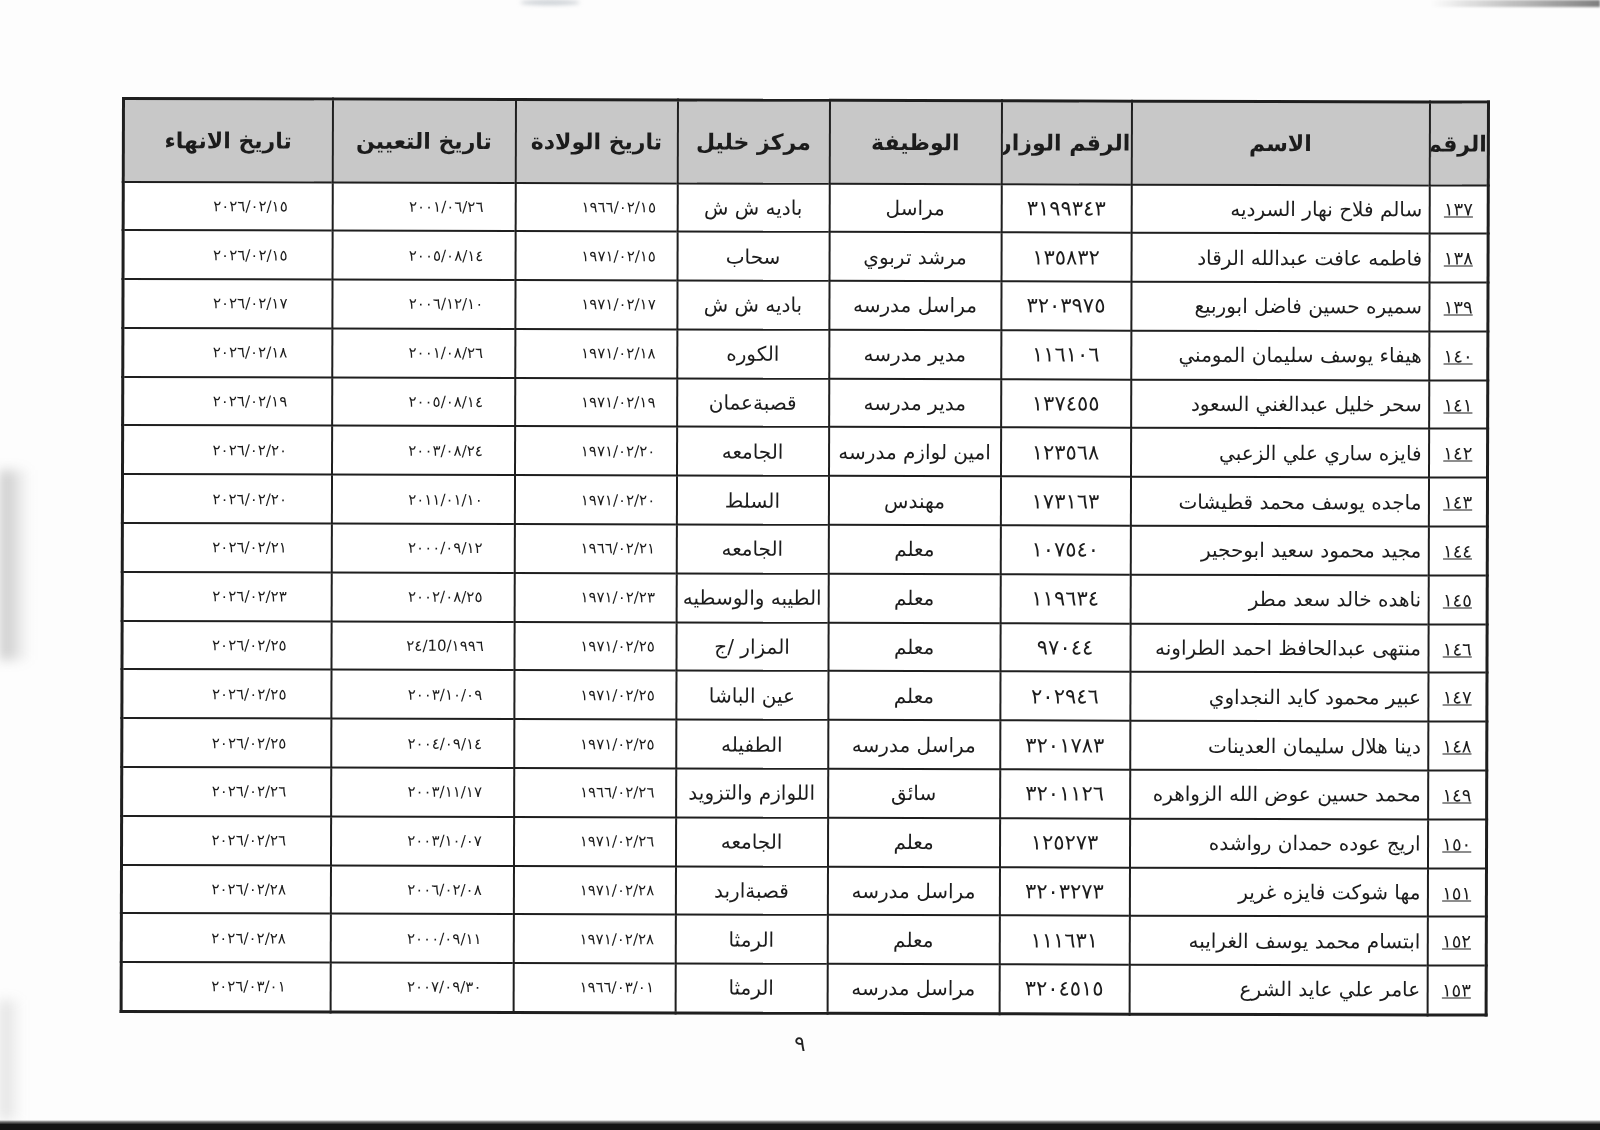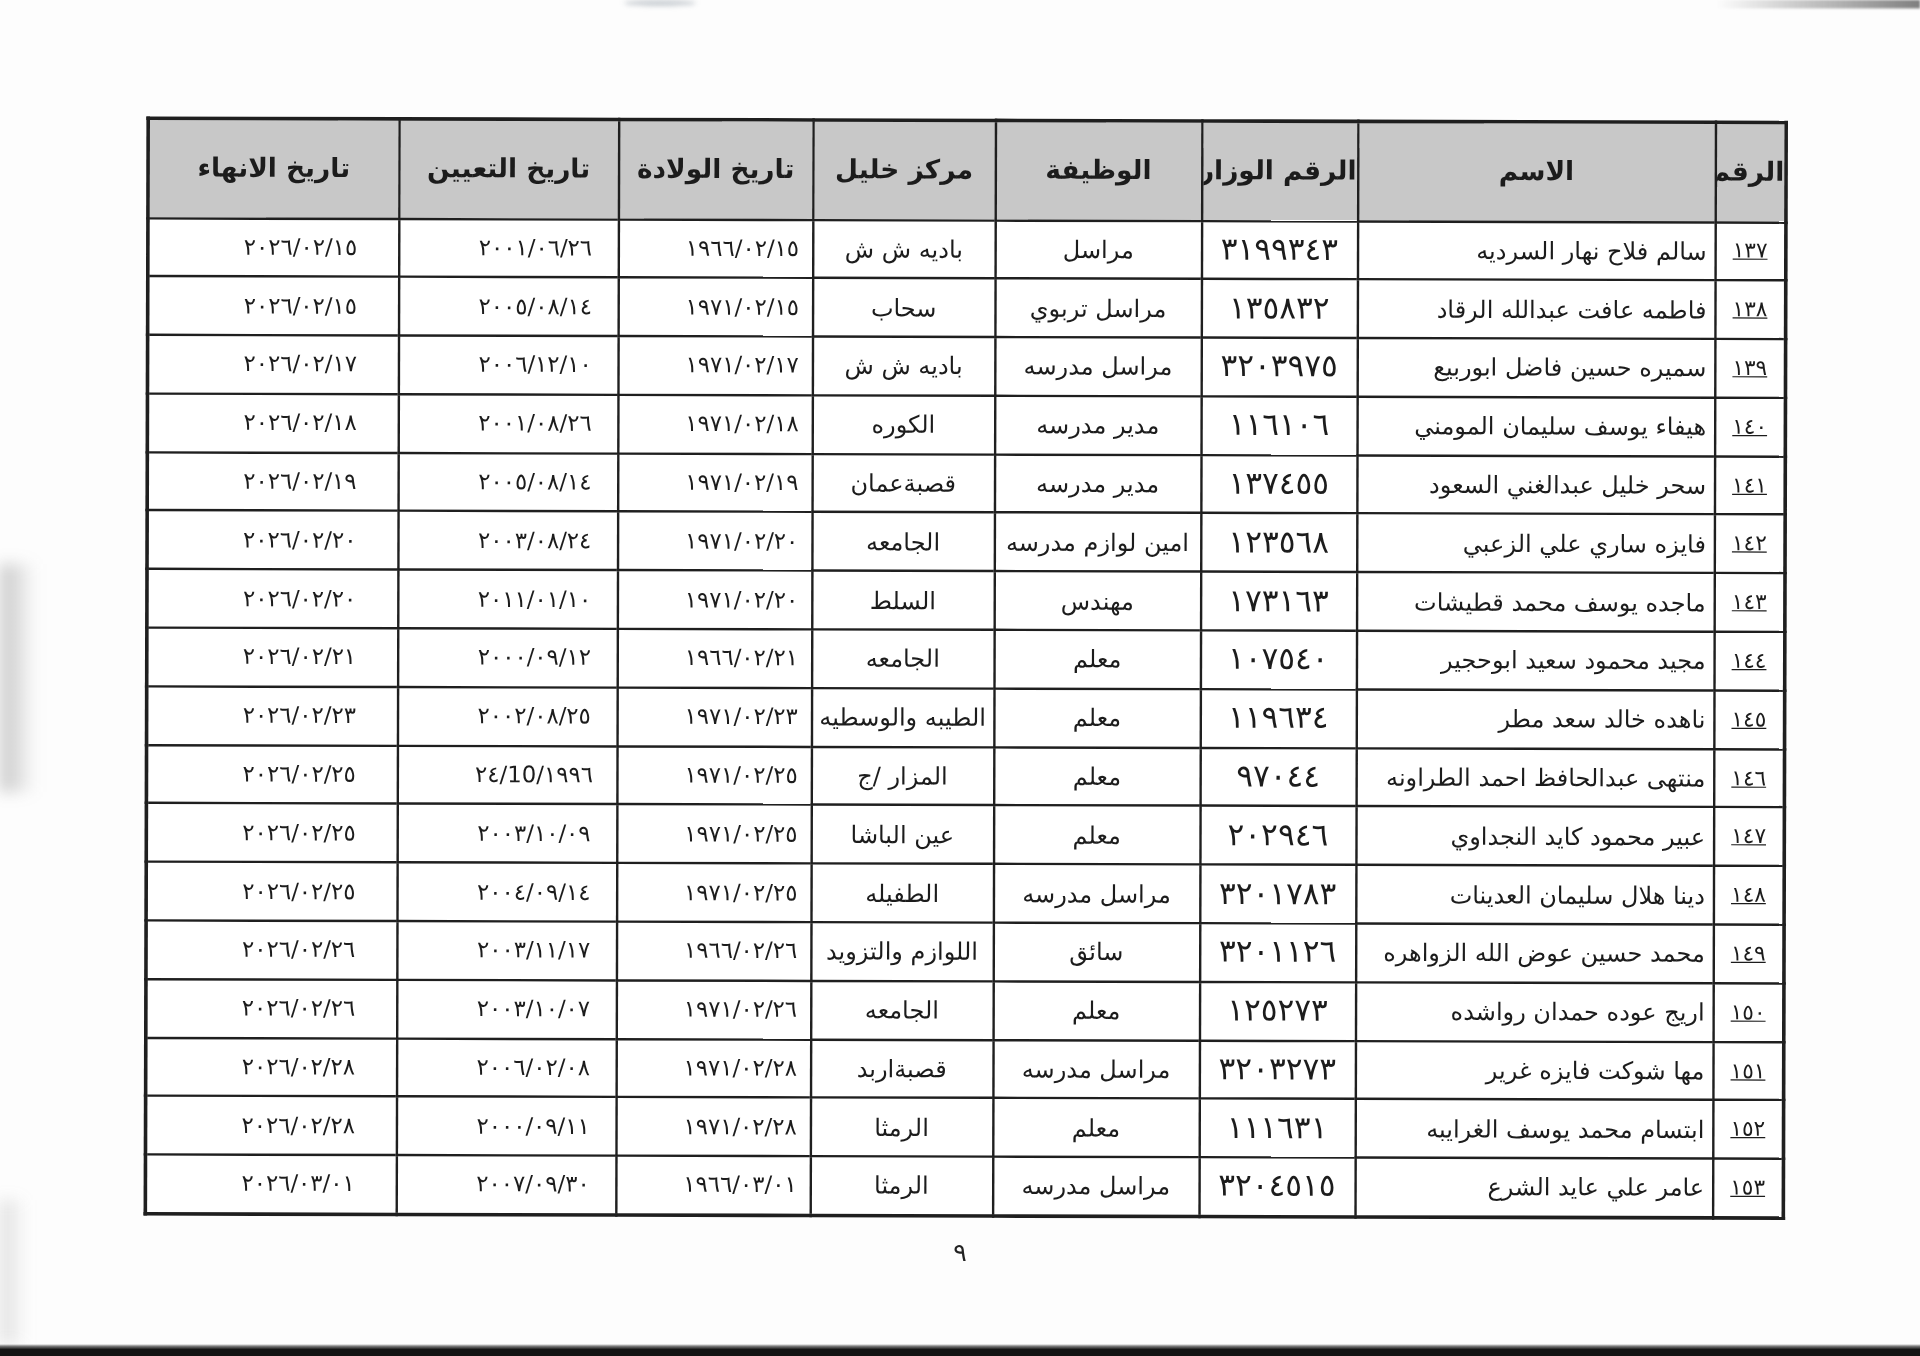--- a/index.html
+++ b/index.html
@@ -64,23 +64,23 @@
   thead tr{height:83px;}
   thead th{
     background:var(--header-bg);
     font-size:22px;
     font-weight:bold;
   }
   tbody tr{height:48.8px;}
   tbody td{font-size:20px;}
   td.c-name{text-align:right;padding-right:6px;padding-left:38px;}
   td.c-serial{font-size:18px;letter-spacing:1px;text-decoration:underline;}
-  td.c-ministry_no{font-size:26px;letter-spacing:2px;}
+  td.c-ministry_no{font-size:21px;letter-spacing:2px;}
   td.c-birth_date, td.c-appoint_date, td.c-end_date{
-    font-size:19px;letter-spacing:1.5px;padding-left:45px;
+    font-size:15px;letter-spacing:1.5px;padding-left:45px;
   }
   
   .page-number{
     position:absolute;left:780px;top:1032px;width:40px;
     text-align:center;font-size:21px;color:#222;
   }
 </style>
 </head>
 <body>
 
@@ -121,21 +121,21 @@
           <td class="c-job">مراسل</td>
           <td class="c-work_center">باديه ش ش</td>
           <td class="c-birth_date">١٩٦٦/٠٢/١٥</td>
           <td class="c-appoint_date">٢٠٠١/٠٦/٢٦</td>
           <td class="c-end_date">٢٠٢٦/٠٢/١٥</td>
         </tr>
         <tr>
           <td class="c-serial">١٣٨</td>
           <td class="c-name">فاطمه عافت عبدالله الرقاد</td>
           <td class="c-ministry_no">١٣٥٨٣٢</td>
-          <td class="c-job">مراسل تربوي</td>
+          <td class="c-job">مرشد تربوي</td>
           <td class="c-work_center">سحاب</td>
           <td class="c-birth_date">١٩٧١/٠٢/١٥</td>
           <td class="c-appoint_date">٢٠٠٥/٠٨/١٤</td>
           <td class="c-end_date">٢٠٢٦/٠٢/١٥</td>
         </tr>
         <tr>
           <td class="c-serial">١٣٩</td>
           <td class="c-name">سميره حسين فاضل ابوربيع</td>
           <td class="c-ministry_no">٣٢٠٣٩٧٥</td>
           <td class="c-job">مراسل مدرسه</td>

